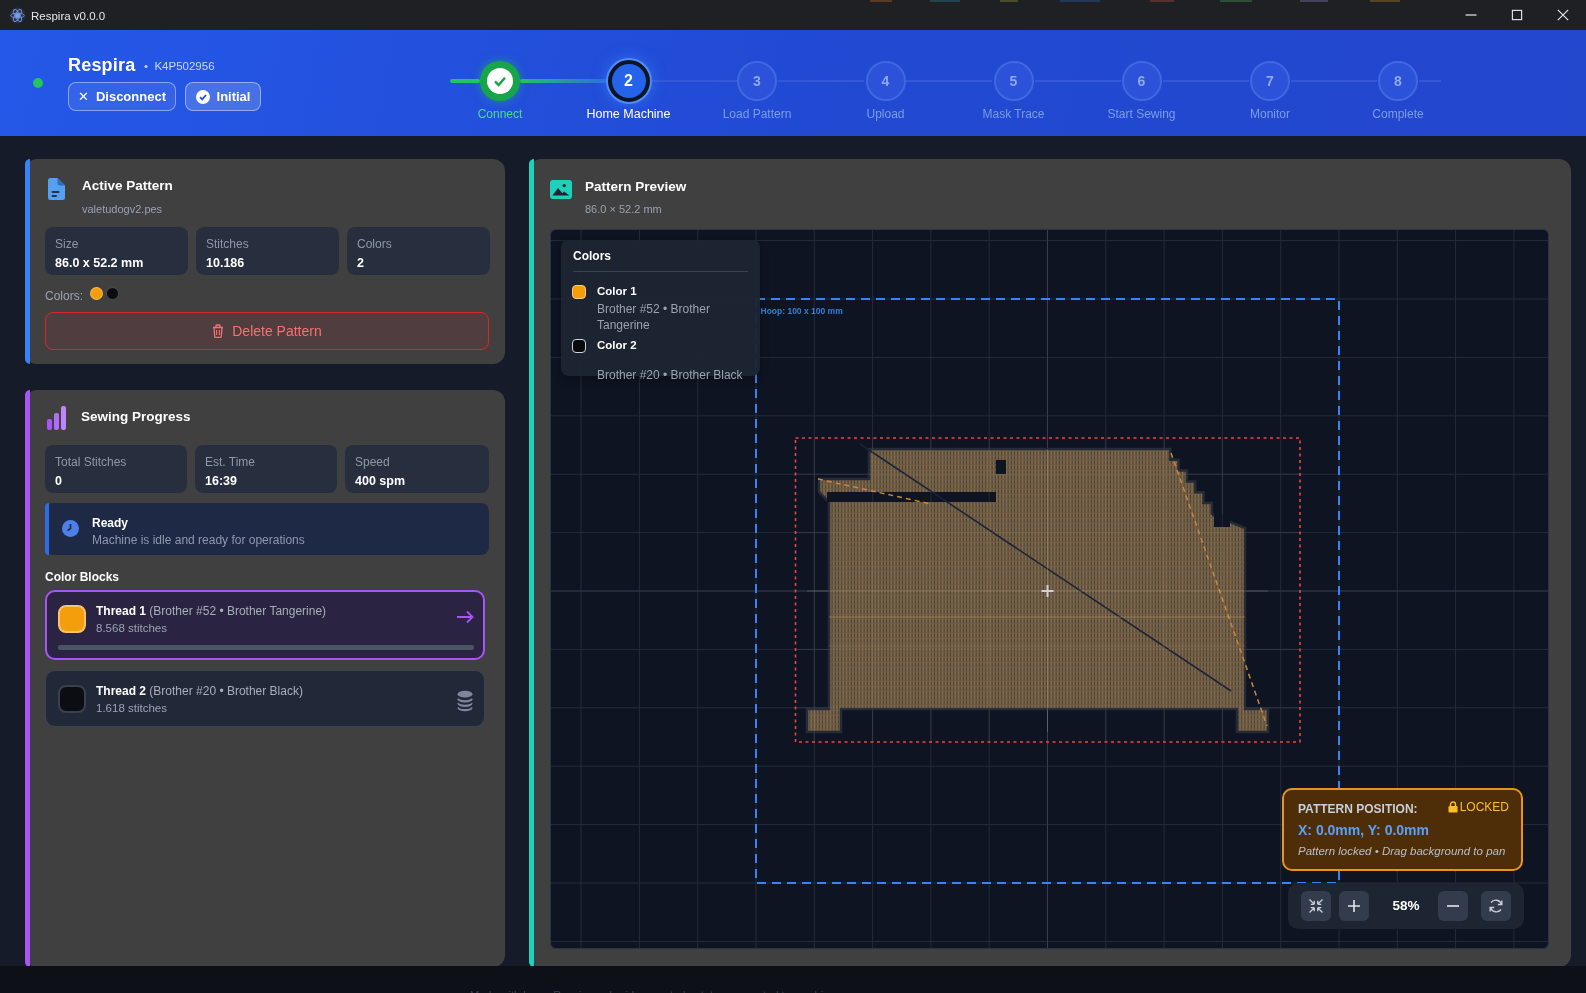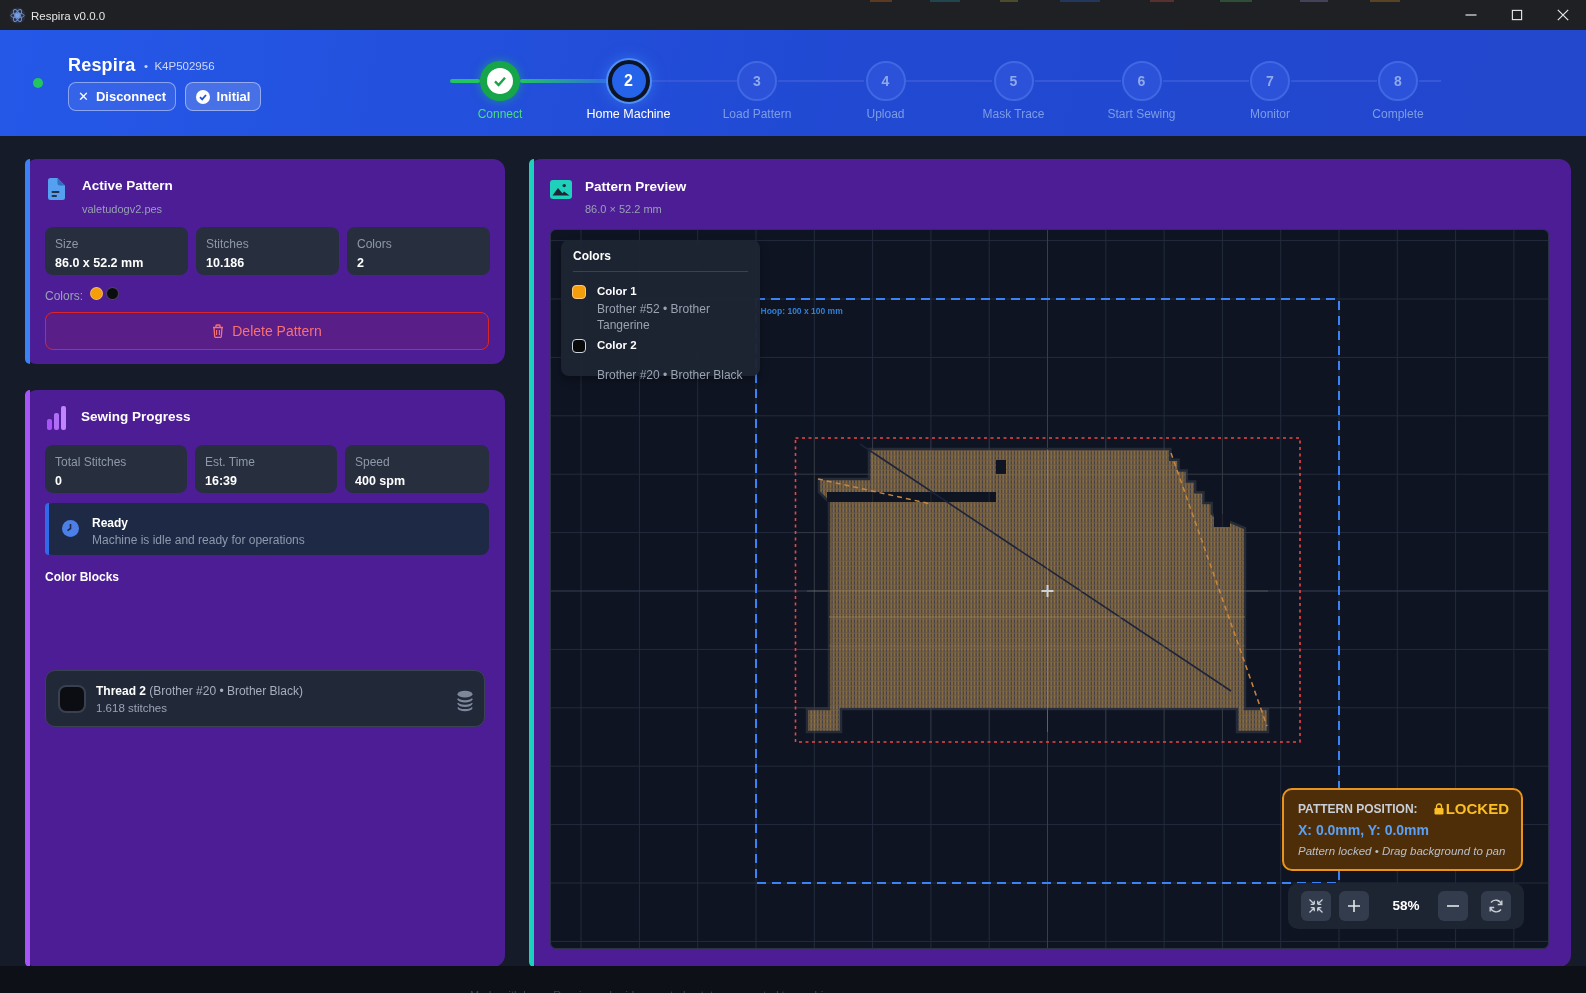--- a/index.html
+++ b/index.html
@@ -28,21 +28,21 @@
 
 
 .stepline { position:absolute; height:2px; background:#3658d6; top:50px; }
 .stepc { position:absolute; width:40px; height:40px; border-radius:50%; top:31px; transform:translateX(-50%);
   display:flex; align-items:center; justify-content:center; font-size:14px; font-weight:bold; }
 .stepc.pending { background:#2b52d8; border:2px solid #3f68e2; color:#8fa9ea; }
 .steplbl { position:absolute; top:77px; transform:translateX(-50%); font-size:12px; font-weight:normal; color:#7d9ce6; white-space:nowrap; }
 
 
 #main { position:absolute; left:0; top:136px; width:1586px; height:830px; background:#151b28; }
-.card { position:absolute; background:#4c1d95; border-radius:12px; }
+.card { position:absolute; background:#404040; border-radius:12px; }
 .accent { position:absolute; left:0; top:0; bottom:0; width:5px; border-radius:12px 0 0 12px; }
 .statbox { position:absolute; background:#272f3e; border-radius:8px; height:48px; padding:10px 10px 0; }
 .statbox .lb { font-size:12px; color:#8e98a9; line-height:14px; }
 .statbox .vl { font-size:12.5px; font-weight:bold; color:#fff; margin-top:5px; }
 .ct { font-size:13.5px; font-weight:bold; color:#fff; }
 .cs { font-size:11px; color:#98a1b3; }
 </style>
 </head>
 <body>
 <div id="app">
@@ -195,20 +195,29 @@
       <div style="position:absolute;left:0;top:0;bottom:0;width:4px;background:#2f6ae8;border-radius:8px 0 0 8px;"></div>
       <svg class="abs" style="left:17px; top:17px;" width="17" height="17" viewBox="0 0 17 17">
           <circle cx="8.5" cy="8.5" r="8.5" fill="#4c80e8"></circle>
           <path d="M8.5 4 v4.5 l-3 2.2" stroke="#1d2945" stroke-width="1.6" fill="none"></path>
         </svg>
       <div class="abs" style="left:47px; top:13px; font-size:12px; font-weight:bold; color:#fff;">Ready</div>
       <div class="abs" style="left:47px; top:30px; font-size:12px; color:#8e99ad;">Machine is idle and ready for operations</div>
     </div>
     <div class="abs" style="left:20px; top:180px; font-size:12px; font-weight:bold; color:#fff;">Color Blocks</div>
 
+    <div class="abs" style="left:20px; top:200px; width:440px; height:70px; border:2px solid #a855f7; border-radius:10px; background:#2a2342;">
+      <div class="abs" style="left:11px; top:13px; width:28px; height:28px; border-radius:8px; background:#f59e0b; border:2px solid #fbc272;"></div>
+      <div class="abs" style="left:49px; top:12px; font-size:12px; color:#a7aebc;"><span style="font-weight:bold;color:#fff;">Thread 1</span> (Brother #52 • Brother Tangerine)</div>
+      <div class="abs" style="left:49px; top:30px; font-size:11.5px; color:#9aa3b5;">8.568 stitches</div>
+      <svg class="abs" style="left:410px; top:18px;" width="17" height="14" viewBox="0 0 17 14">
+          <path d="M0 7 h15 M10 1.5 L15.5 7 L10 12.5" stroke="#a855f7" stroke-width="1.8" fill="none"></path>
+        </svg>
+      <div class="abs" style="left:11px; top:53px; width:416px; height:4.5px; border-radius:2px; background:#4b5464;"></div>
+    </div>
 
     <div class="abs" style="left:20px; top:280px; width:440px; height:57px; border:1px solid #3a4352; border-radius:10px; background:#212939;">
       <div class="abs" style="left:12px; top:14px; width:28px; height:28px; border-radius:8px; background:#0b0d12; border:2px solid #39414f;"></div>
       <div class="abs" style="left:50px; top:13px; font-size:12px; color:#a7aebc;"><span style="font-weight:bold;color:#fff;">Thread 2</span> (Brother #20 • Brother Black)</div>
       <div class="abs" style="left:50px; top:31px; font-size:11.5px; color:#9aa3b5;">1.618 stitches</div>
       <svg class="abs" style="left:411px; top:19px;" width="16" height="22" viewBox="0 0 16 22">
           <ellipse cx="8" cy="18" rx="7.5" ry="3.3" fill="#7e8799"></ellipse>
           <ellipse cx="8" cy="15.8" rx="7.5" ry="3.3" fill="#212939"></ellipse>
           <ellipse cx="8" cy="13.6" rx="7.5" ry="3.3" fill="#7e8799"></ellipse>
           <ellipse cx="8" cy="11.4" rx="7.5" ry="3.3" fill="#212939"></ellipse>
@@ -314,21 +323,21 @@
         <div class="abs" style="left:11px; top:45px; width:14px; height:14px; border-radius:4px; background:#f59e0b; border:1px solid #f8c880;"></div>
         <div class="abs" style="left:36px; top:45px; font-size:11.5px; font-weight:bold; color:#fff;">Color 1</div>
         <div class="abs" style="left:36px; top:61px; font-size:12px; color:#9aa3b2; line-height:16px;">Brother #52 • Brother<br>Tangerine</div>
         <div class="abs" style="left:11px; top:99px; width:14px; height:14px; border-radius:4px; background:#0a0a0a; border:1px solid #cbd5e1;"></div>
         <div class="abs" style="left:36px; top:99px; font-size:11.5px; font-weight:bold; color:#fff;">Color 2</div>
         <div class="abs" style="left:36px; top:115px; font-size:12px; color:#9aa3b2; white-space:nowrap;margin-top:13px;">Brother #20 • Brother Black</div>
       </div>
       
       <div class="abs" style="left:731px; top:558px; width:241px; height:83px; background:#4e2e08; border:2px solid #e8941f; border-radius:10px;">
         <div class="abs" style="left:14px; top:12px; font-size:12px; font-weight:bold; color:#c9cfd8;">PATTERN POSITION:</div>
-        <div class="abs" style="right:12px; top:10px; font-size:15px; font-weight:bold; color:#fbbf24; display:flex; align-items:center; gap:2px;">
+        <div class="abs" style="right:12px; top:10px; font-size:12px; font-weight:normal; color:#fbbf24; display:flex; align-items:center; gap:2px;">
             <svg width="10" height="12" viewBox="0 0 10 12">
               <rect x="0.5" y="5" width="9" height="6.5" rx="1.2" fill="#fbbf24"></rect>
               <path d="M2.5 5 V3.5 a2.5 2.5 0 0 1 5 0 V5" fill="none" stroke="#fbbf24" stroke-width="1.4"></path>
             </svg>
             <span>LOCKED</span>
           </div>
         <div class="abs" style="left:14px; top:32px; font-size:14px; font-weight:bold; color:#5ba0f5;">X: 0.0mm, Y: 0.0mm</div>
         <div class="abs" style="left:14px; top:55px; font-size:11.5px; font-style:italic; color:#b9bec8; white-space:nowrap;">Pattern locked • Drag background to pan</div>
       </div>
       

